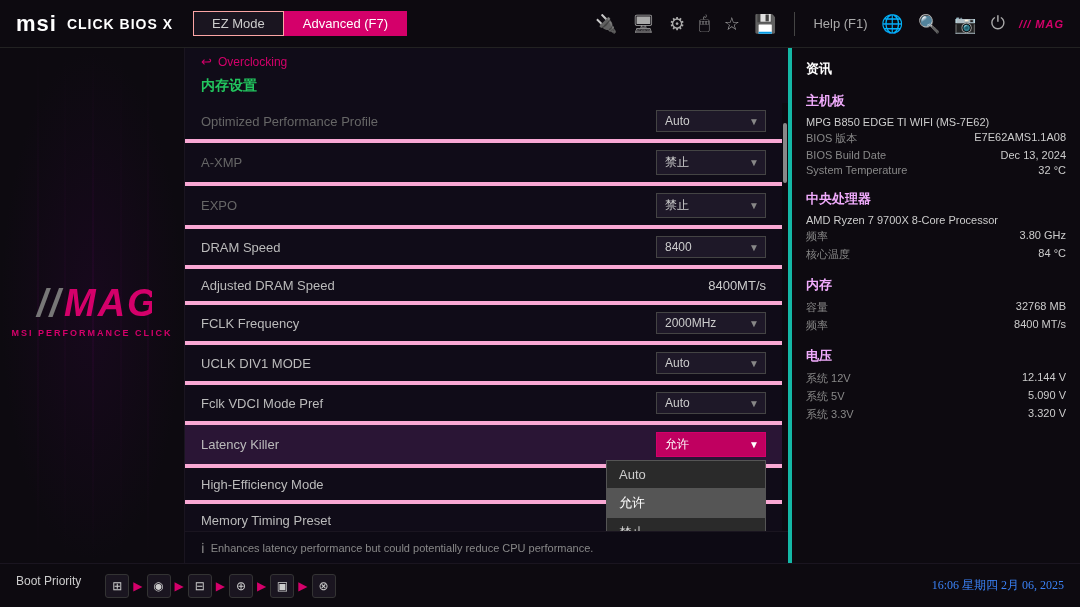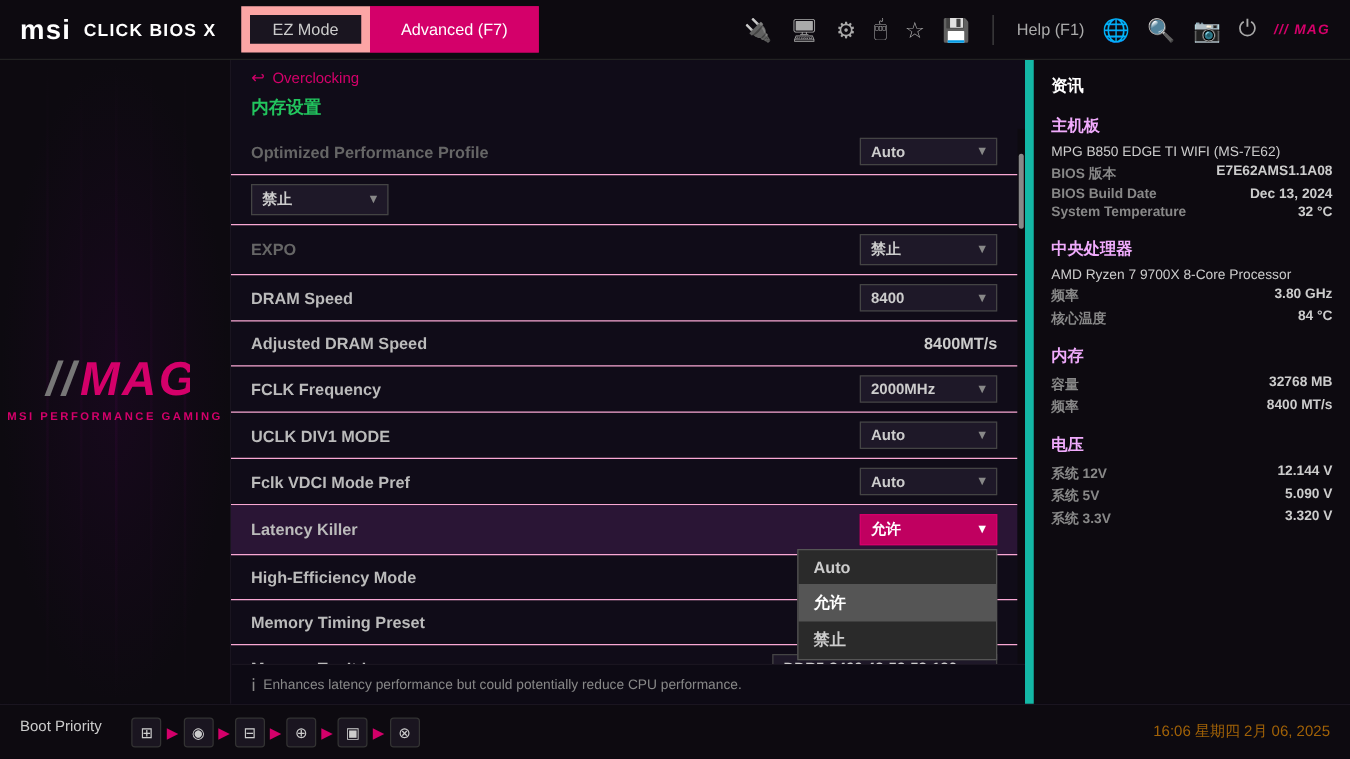--- a/index.html
+++ b/index.html
@@ -36,21 +36,21 @@
       letter-spacing: 1px;
     }
     .header-modes {
       display: flex;
       margin-left: 20px;
       gap: 0;
     }
     .mode-btn {
       padding: 4px 18px;
       font-size: 13px;
-      border: 7px solid #fca5a5;
+      border: 1px solid #fca5a5;
       cursor: pointer;
       color: #ccc;
       background: #1a1520;
     }
     .mode-btn.active {
       background: #d4006a;
       color: #fff;
       border-color: #d4006a;
     }
     .header-right {
@@ -171,23 +171,22 @@
       padding: 0;
     }
     .settings-list::-webkit-scrollbar { width: 6px; }
     .settings-list::-webkit-scrollbar-track { background: #0d0a10; }
     .settings-list::-webkit-scrollbar-thumb { background: #444; }
 
     .setting-row {
       display: flex;
       align-items: center;
       padding: 7px 16px;
-      border-bottom: 1px solid #f9a8d4;
+      border-bottom: 4px solid #f9a8d4;
       min-height: 36px;
-      font-weight: bold;
     }
     .setting-row.highlighted {
       background: #2a1535;
     }
     .setting-label {
       flex: 1;
       font-size: 13px;
       color: #bbb;
     }
     .setting-label.dimmed {
@@ -257,23 +256,23 @@
       color: #888;
       font-size: 14px;
     }
     .hint-text {
       font-size: 11px;
       color: #888;
     }
 
     
     .right-panel {
-      width: 260px;
+      width: 292px;
       background: #0d0a10;
-      border-left: 7px solid #14b8a6;
+      border-left: 4px solid #14b8a6;
       padding: 12px 14px;
       overflow-y: auto;
       font-size: 12px;
     }
     .right-panel::-webkit-scrollbar { width: 4px; }
     .right-panel::-webkit-scrollbar-thumb { background: #333; }
 
     .info-section {
       margin-bottom: 14px;
     }
@@ -281,21 +280,20 @@
       font-size: 13px;
       font-weight: bold;
       margin-bottom: 6px;
       color: #fff;
     }
     .info-section-title.pink { color: #f0abfc; }
     .info-row {
       display: flex;
       justify-content: space-between;
       margin-bottom: 3px;
-      font-weight: bold;
     }
     .info-label {
       color: #888;
       font-size: 11px;
     }
     .info-value {
       color: #ccc;
       font-size: 11px;
       text-align: right;
     }
@@ -340,21 +338,22 @@
       justify-content: center;
       font-size: 12px;
       cursor: pointer;
     }
     .footer-arrow {
       color: #d4006a;
       font-size: 12px;
     }
     .footer-right {
       font-size: 12px;
-      color: #a16207;
+      color: #3b82f6;
+      font-family: Liberation Serif, serif;
     }
 
     
     .scroll-indicator {
       width: 6px;
       background: #0d0a10;
       position: relative;
     }
     .scroll-thumb {
       width: 4px;
@@ -413,21 +412,21 @@
       <div class="sidebar-line" style="left:80%; height:100%; top:0; opacity:0.3;"></div>
     </div>
     <div class="mag-logo-container">
       <div class="mag-brand">
         <svg width="120" height="50" viewBox="0 0 120 50">
 
           <text x="5" y="42" font-family="Arial" font-weight="900" font-style="italic" font-size="38" fill="#777" letter-spacing="2">//</text>
           <text x="32" y="42" font-family="Arial" font-weight="900" font-style="italic" font-size="38" fill="#d4006a" letter-spacing="2">MAG</text>
         </svg>
       </div>
-      <div class="msi-perf-text">MSI PERFORMANCE GAMING</div>
+      <div class="msi-perf-text">MSI PERFORMANCE CLICK</div>
     </div>
   </div>
 
   <div class="content-area">
     <div class="breadcrumb-bar">
       <span class="breadcrumb-arrow">↩</span>
       <span class="breadcrumb-text">Overclocking</span>
     </div>
     <div class="section-title">内存设置</div>
 
@@ -438,20 +437,21 @@
           <span class="setting-label dimmed">Optimized Performance Profile</span>
           <div class="setting-value">
             <div class="dropdown-box">
               <span>Auto</span>
               <span class="dropdown-arrow">▼</span>
             </div>
           </div>
         </div>
 
         <div class="setting-row">
+          <span class="setting-label dimmed">A-XMP</span>
           <div class="setting-value">
             <div class="dropdown-box">
               <span>禁止</span>
               <span class="dropdown-arrow">▼</span>
             </div>
           </div>
         </div>
 
         <div class="setting-row">
           <span class="setting-label dimmed">EXPO</span>

